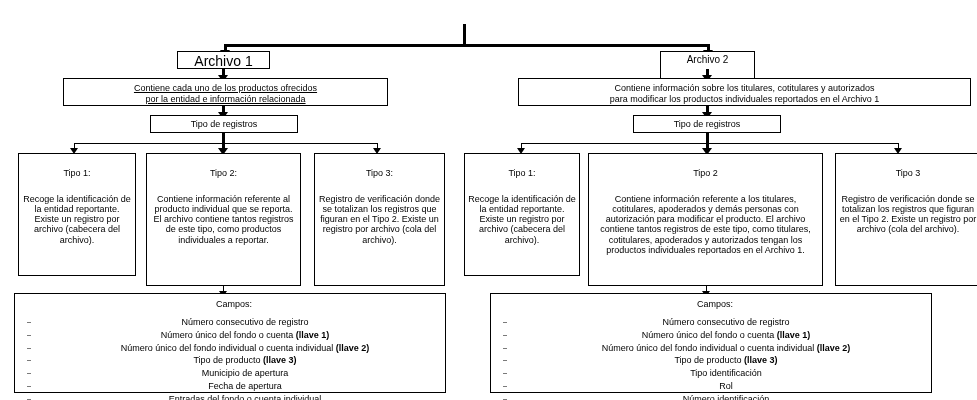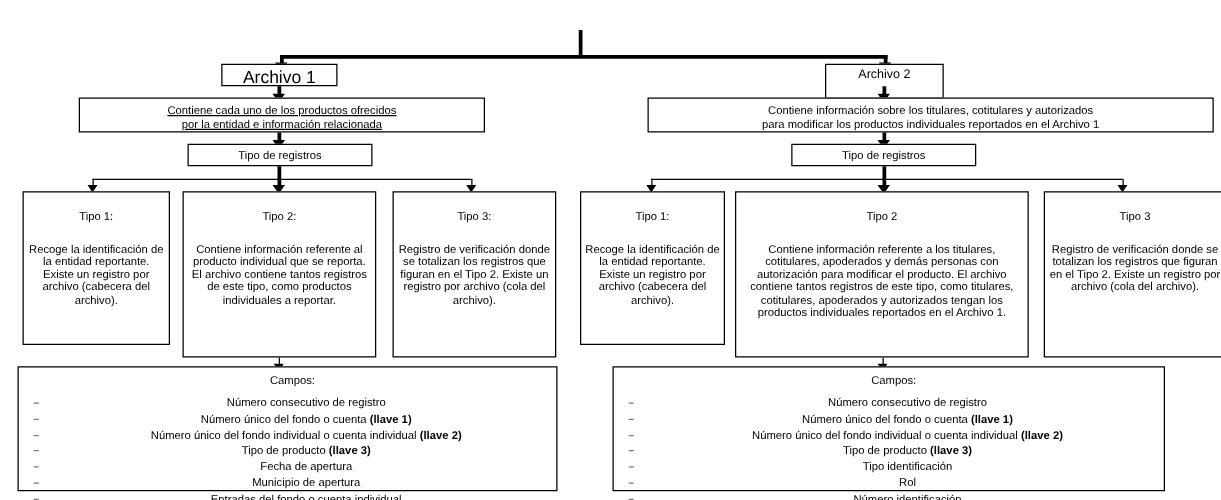--- a/index.html
+++ b/index.html
@@ -163,22 +163,22 @@
   <div class="vline thin" style="left:223px; top:286px; height:8px;"></div>
   <div class="arrow small" style="left:219px; top:291px;"></div>
 
   <div class="box campos-box" style="left:14px; top:293px; width:432px; height:100px;">
     <span class="campos-head">Campos:</span>
     <ul class="campos-list">
         <li><span>Número consecutivo de registro</span></li>
         <li><span>Número único del fondo o cuenta </span><b>(llave 1)</b></li>
         <li><span>Número único del fondo individual   o cuenta individual </span><b>(llave 2)</b></li>
         <li><span>Tipo de producto </span><b>(llave 3)</b></li>
+        <li><span>Municipio de apertura</span></li>
         <li><span>Fecha de apertura</span></li>
-        <li><span>Municipio de apertura</span></li>
         <li><span>Entradas del fondo o cuenta individual</span></li>
       </ul>
   </div>
 
   <div class="box" style="left:660px; top:51px; width:95px; height:28px; font-size:10px;">
     <div class="box-inner" style="padding-top:2px;">Archivo 2</div>
   </div>
 
   <div class="vline" style="left:706px; top:69px; width:3px; height:9px;"></div>
   <div class="arrow" style="left:702px; top:75px;"></div>

